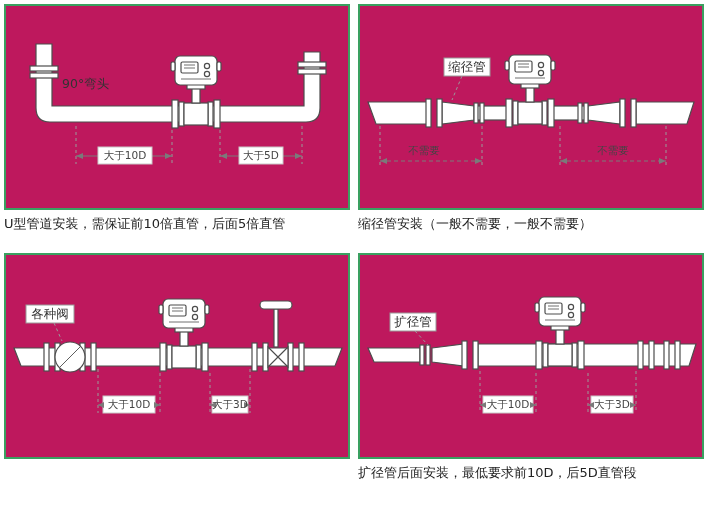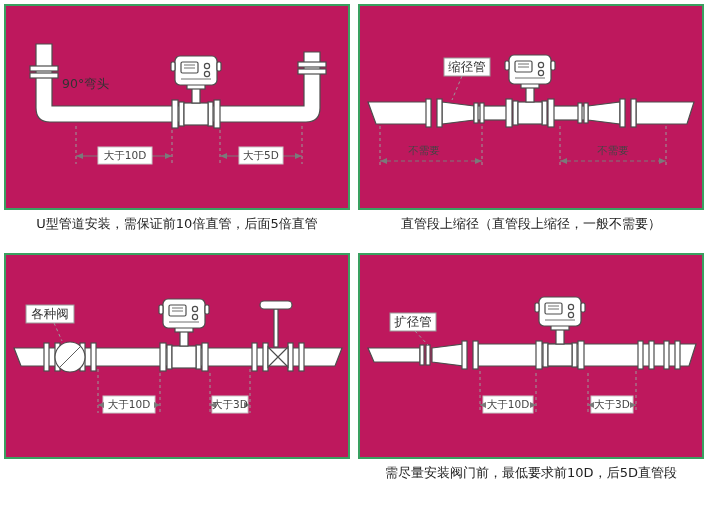--- a/index.html
+++ b/index.html
@@ -2,21 +2,21 @@
 <html style="--border-green: #3aa060; --line: #4d4d4d; --text: #222222;"><head>
 <meta charset="utf-8">
 <style>
   html,body{margin:0;padding:0;background:#fff;}
   .page{width:708px;height:506px;box-sizing:border-box;padding:4px;background:#fff;
         font-family:"DejaVu Sans","Liberation Sans",sans-serif;overflow:hidden;}
   .grid{display:grid;grid-template-columns:1fr 1fr;column-gap:8px;row-gap:20px;}
   figure{margin:0;}
   .frame{border:2px solid var(--border-green,#3aa060);height:206px;box-sizing:border-box;
          background:#be185d;overflow:hidden;}
-  figcaption{margin-top:5px;text-align:center;font-size:13px;color:var(--text,#222);line-height:1.35;}
+  figcaption{margin-top:5px;font-size:13px;color:var(--text,#222);line-height:1.35;}
   svg.diagram{display:block;}
   
   .pp{fill:#fff;stroke:#4d4d4d;stroke-width:1.2;}
   .thin{stroke:#4d4d4d;stroke-width:0.9;fill:none;}
   .lbl{font-size:12.5px;fill:#333;}
   .dimtext{font-size:10.5px;fill:#444;}
   .dimbox{fill:#fff;stroke:#c8c8c8;stroke-width:1;}
   .lblbox{fill:#fff;stroke:#9a9a9a;stroke-width:1;}
   .dim{stroke:#7a7a7a;stroke-width:1;}
   .dimd{stroke:#7a7a7a;stroke-width:1;stroke-dasharray:4 3;}
@@ -130,21 +130,21 @@
           <g>
             <line class="ext" x1="200" y1="120" x2="200" y2="162"></line>
             <line class="ext" x1="306" y1="120" x2="306" y2="162"></line>
             <line class="dimd" x1="200" y1="155" x2="306" y2="155"></line>
             <polygon class="arr" points="200,155 207,152 207,158"></polygon>
             <polygon class="arr" points="306,155 299,152 299,158"></polygon>
             <text class="dimtext" x="253" y="148" text-anchor="middle">不需要</text>
           </g>
         </svg>
       </div>
-      <figcaption>直管段上缩径（直管段上缩径，一般不需要）</figcaption>
+      <figcaption>缩径管安装（一般不需要，一般不需要）</figcaption>
     </figure>
 
     <figure>
       <div class="frame">
         <svg class="diagram" width="342" height="202" viewBox="0 0 342 202">
           <polygon class="pp" points="8,93 336,93 329,111 15,111"></polygon>
           <g>
             <use href="#fp" x="46" y="102"></use>
             <use href="#fp" x="82" y="102"></use>
             <circle class="pp" cx="64" cy="102" r="15"></circle>
@@ -221,17 +221,17 @@
             <line class="ext" x1="276" y1="116" x2="276" y2="158"></line>
             <line class="dim" x1="228" y1="150" x2="231" y2="150"></line>
             <line class="dim" x1="273" y1="150" x2="276" y2="150"></line>
             <rect class="dimbox" x="231" y="141" width="42" height="17"></rect>
             <polygon class="arr" points="228,150 234,147 234,153"></polygon>
             <polygon class="arr" points="276,150 270,147 270,153"></polygon>
             <text class="dimtext" x="252" y="153" text-anchor="middle">大于3D</text>
           </g>
         </svg>
       </div>
-      <figcaption>需尽量安装阀门前，最低要求前10D，后5D直管段</figcaption>
+      <figcaption>扩径管后面安装，最低要求前10D，后5D直管段</figcaption>
     </figure>
 
   </div>
 </div>
 
 </body></html>

